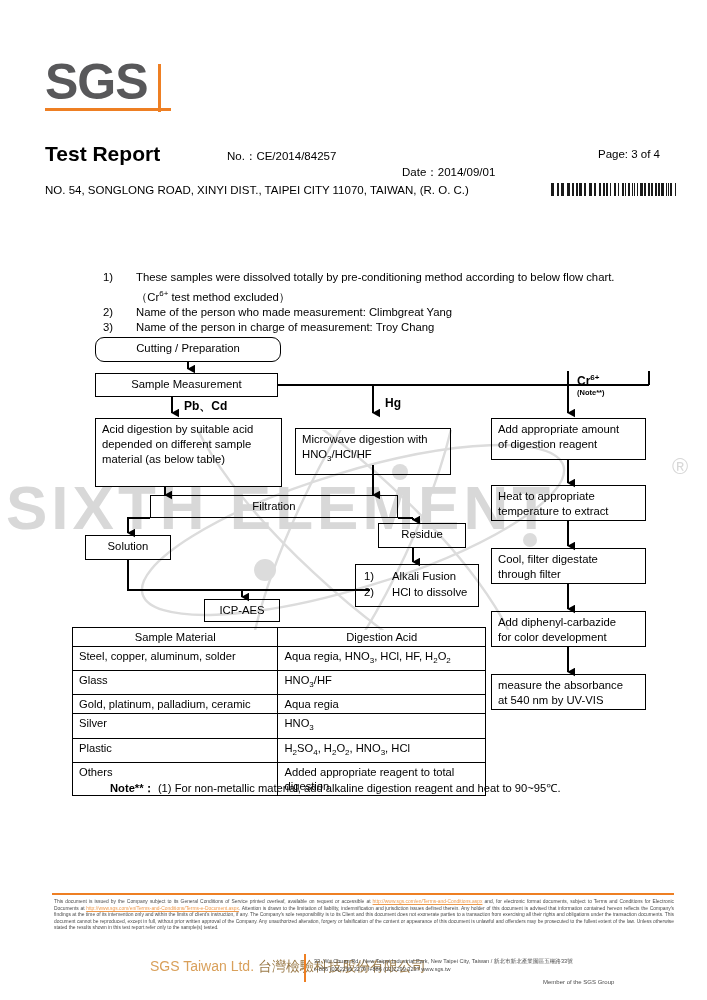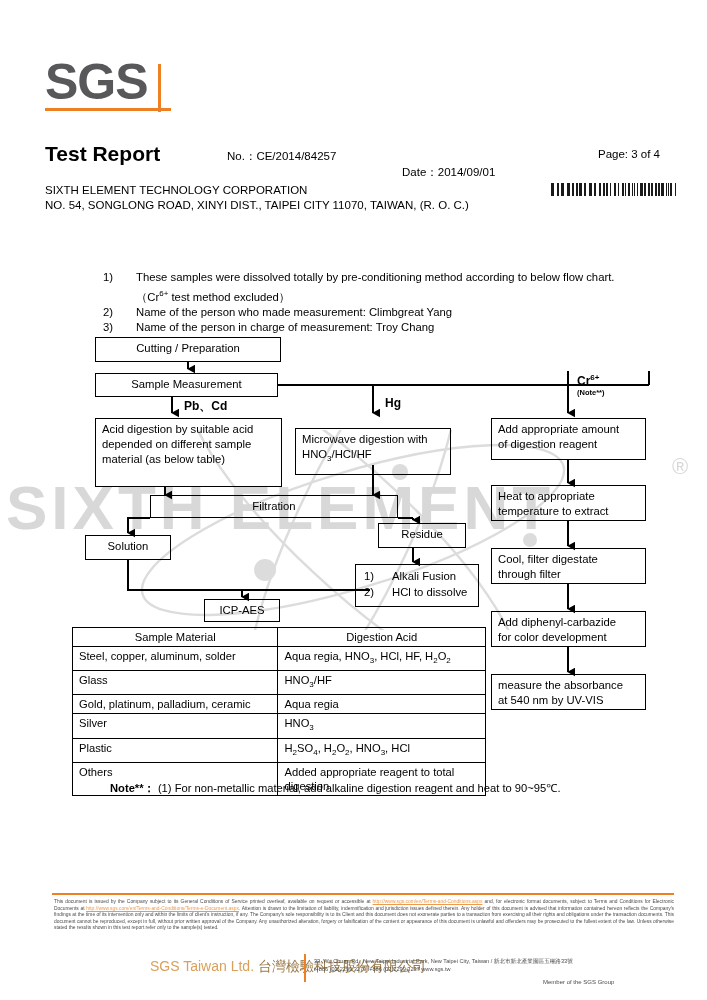--- a/index.html
+++ b/index.html
@@ -349,21 +349,20 @@
   </div>
 
   <div id="title-row">
     <div id="report-title">Test Report</div>
     <div id="report-no">No.：CE/2014/84257</div>
     <div id="report-date">Date：2014/09/01</div>
     <div id="report-page">Page: 3 of 4</div>
   </div>
 
   <div id="client-block">
-    <div>SIXTH ELEMENT TECHNOLOGY CORPORATION</div>
     <div>NO. 54, SONGLONG ROAD, XINYI DIST., TAIPEI CITY 11070, TAIWAN, (R. O. C.)</div>
   </div>
 
   <div id="barcode">
       <div class="bar" style="left: 0px; width: 3px;"></div>
       <div class="bar" style="left: 6px; width: 2px;"></div>
       <div class="bar" style="left: 10px; width: 3px;"></div>
       <div class="bar" style="left: 16px; width: 3px;"></div>
       <div class="bar" style="left: 21px; width: 2px;"></div>
       <div class="bar" style="left: 25px; width: 2px;"></div>
@@ -450,21 +449,21 @@
 
       <line x1="355" y1="590" x2="242" y2="590"></line>
 
       <line x1="568" y1="460" x2="568" y2="483" marker-end="url(#ah)"></line>
       <line x1="568" y1="521" x2="568" y2="546" marker-end="url(#ah)"></line>
       <line x1="568" y1="584" x2="568" y2="609" marker-end="url(#ah)"></line>
       <line x1="568" y1="647" x2="568" y2="672" marker-end="url(#ah)"></line>
     </g>
   </svg>
 
-  <div class="fbox center" style="left:95px; top:337px; width:186px; height:25px;">
+  <div class="fbox center" style="left:95px; top:337px; width:186px; height:25px;border-radius:9px;">
     <div class="inner">Cutting / Preparation</div>
   </div>
 
   <div class="fbox center" style="left:95px; top:373px; width:183px; height:24px;">
     <div class="inner">Sample Measurement</div>
   </div>
 
   <div class="flabel" style="left:184px; top:398px;">Pb、Cd</div>
   <div class="flabel" style="left:385px; top:396px;">Hg</div>
   <div class="flabel" style="left:577px; top:373px;">

